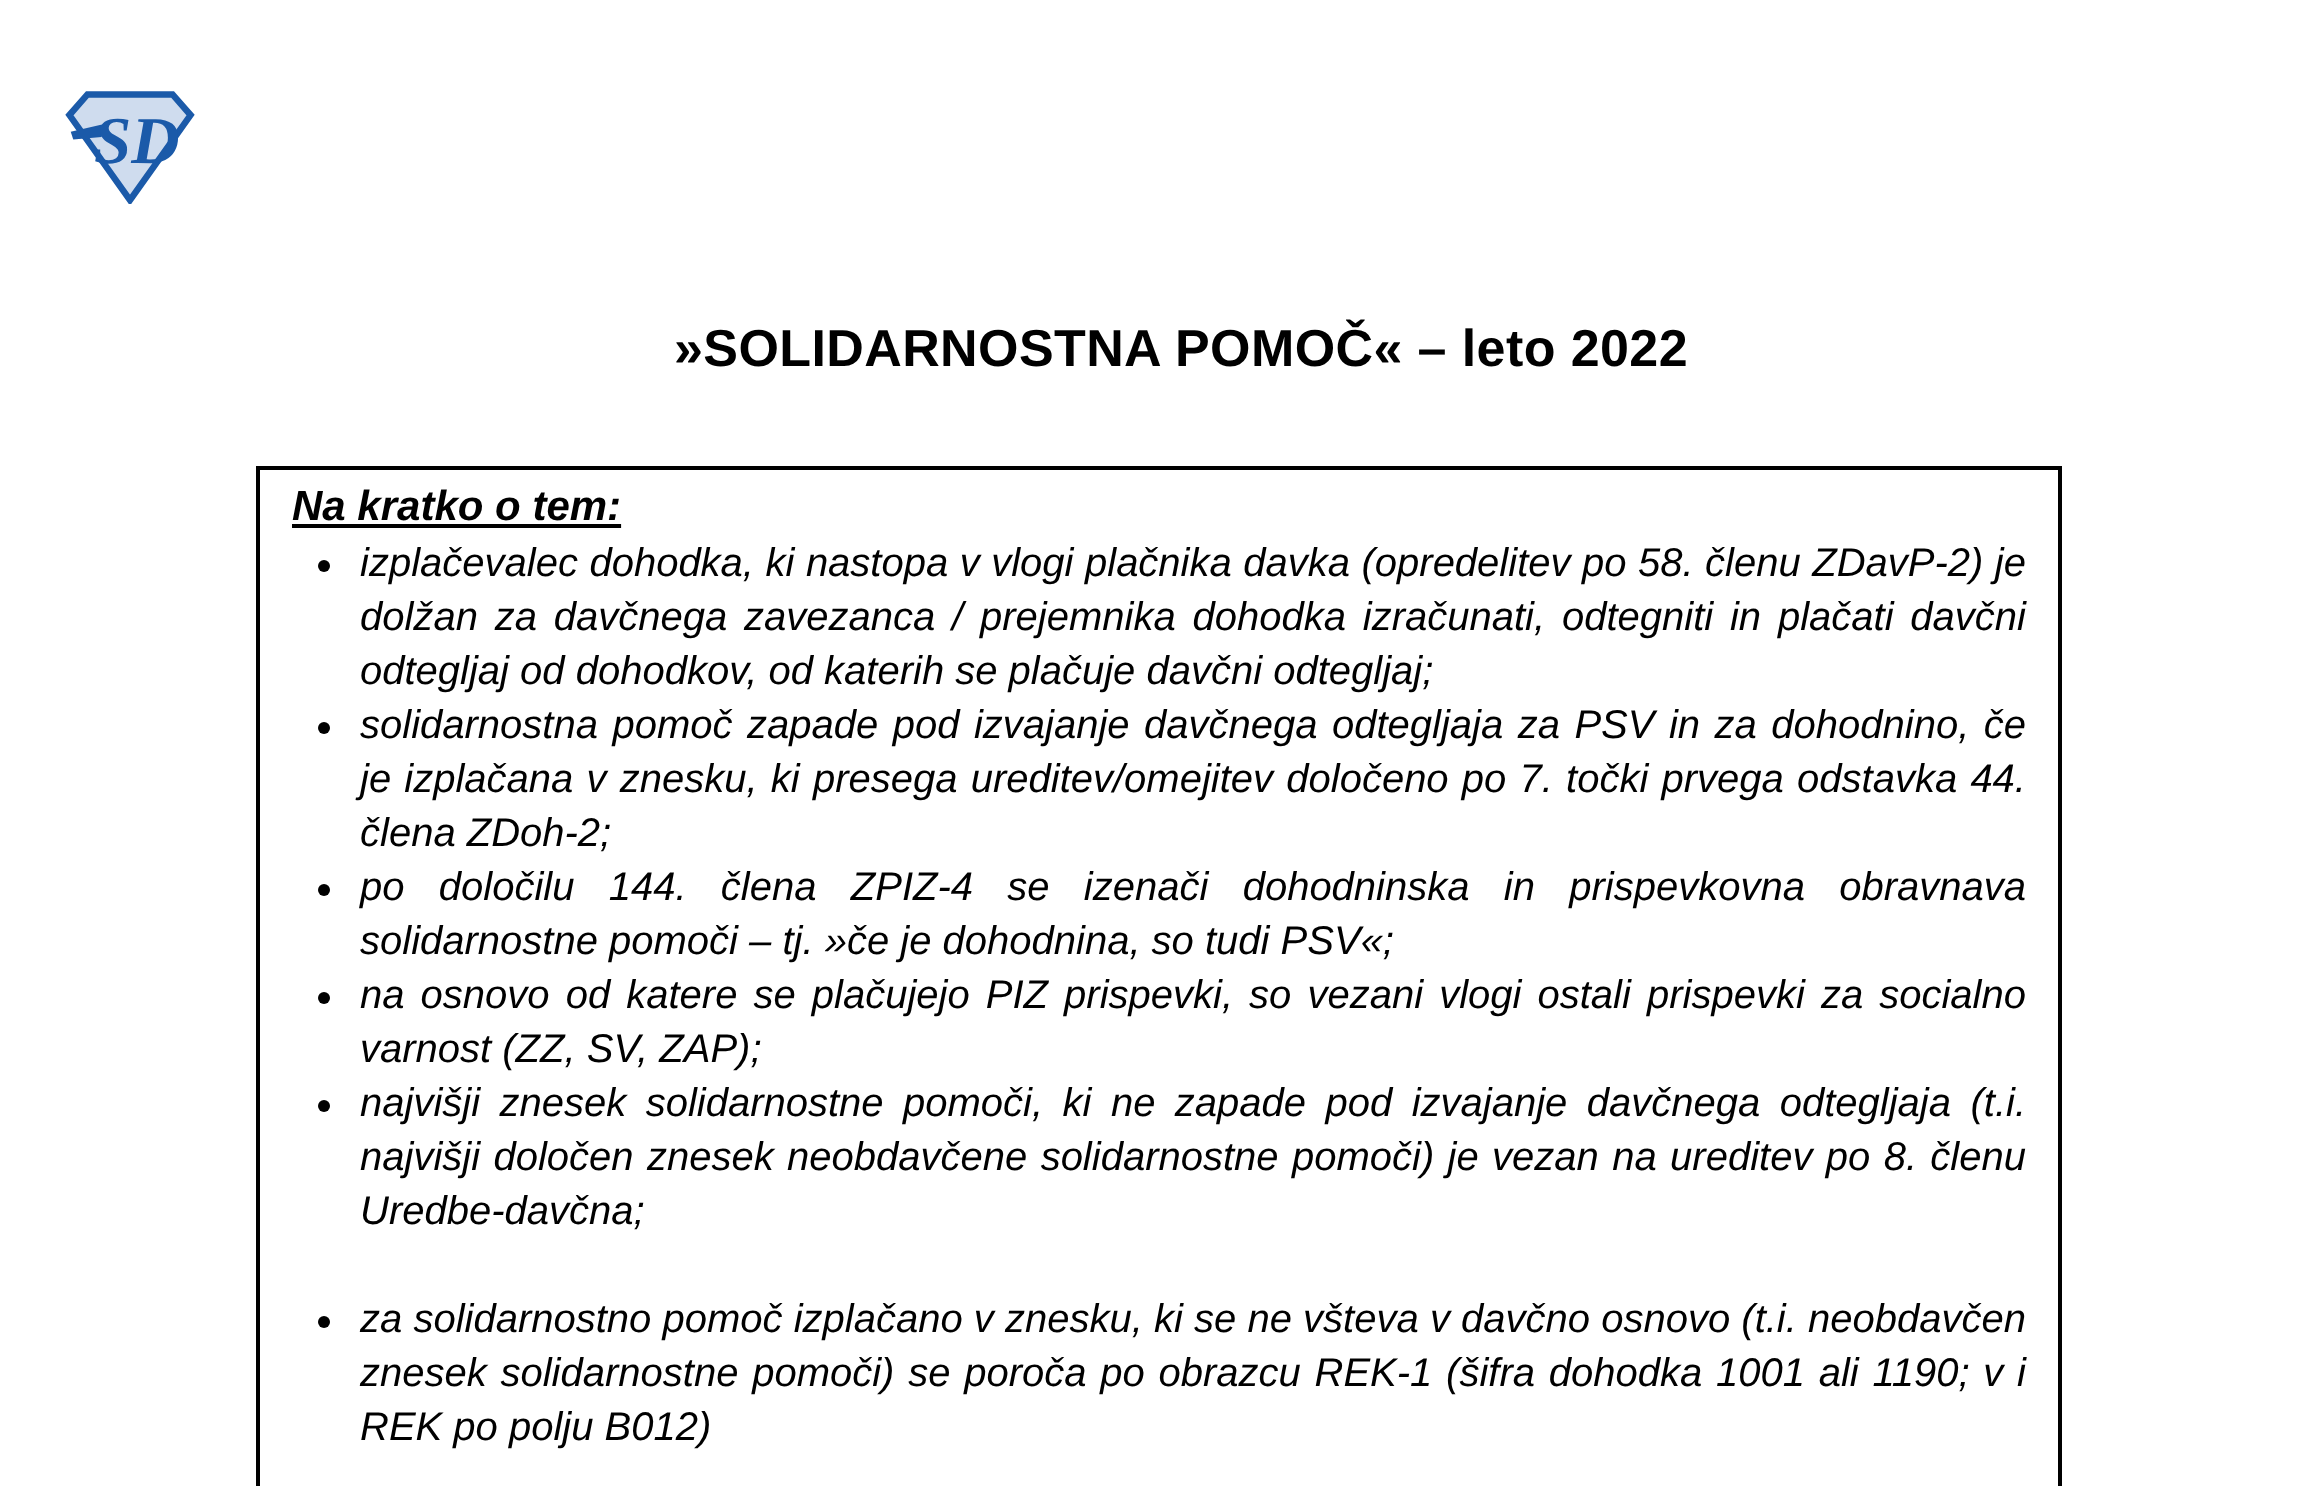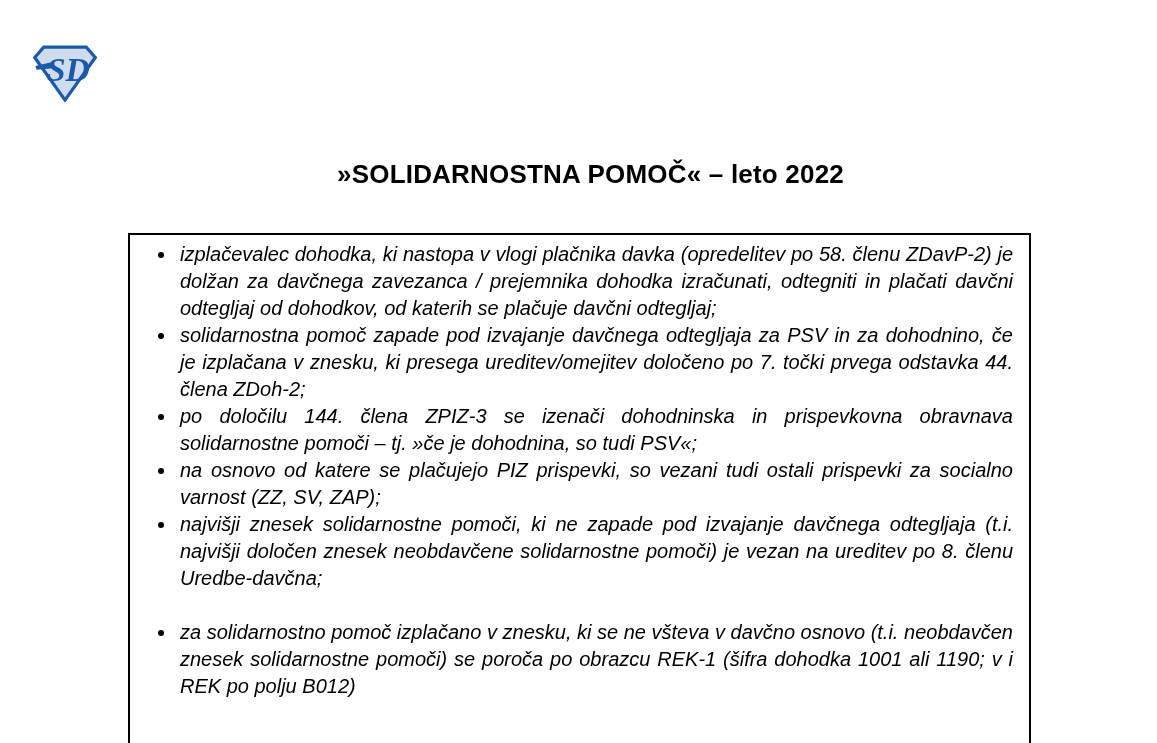--- a/index.html
+++ b/index.html
@@ -80,21 +80,22 @@
 
 <svg class="logo" viewBox="0 0 100 90" xmlns="http://www.w3.org/2000/svg">
   <polygon points="17,5 83,5 97,21 50,87 3,21" fill="#cfdcee" stroke="#1b5aa9" stroke-width="5" stroke-linejoin="miter"></polygon>
   <path d="M 4,34 L 30,28 L 28,38 L 6,40 Z" fill="#1b5aa9"></path>
   <text x="22" y="58" font-size="52" fill="#1b5aa9">SD</text>
 </svg>
 
 <h1 class="doc-title">»SOLIDARNOSTNA POMOČ« – leto 2022</h1>
 
 <div class="infobox">
+  <div class="box-heading">Na kratko o tem:</div>
   <ul class="bullet-list">
     <li><span>izplačevalec dohodka, ki nastopa v vlogi plačnika davka (opredelitev po 58. členu ZDavP-2) je dolžan za davčnega zavezanca / prejemnika dohodka izračunati, odtegniti in plačati davčni odtegljaj od dohodkov, od katerih se plačuje davčni odtegljaj;</span></li>
     <li><span>solidarnostna pomoč zapade pod izvajanje davčnega odtegljaja za PSV in za dohodnino, če je izplačana v znesku, ki presega ureditev/omejitev določeno po 7. točki prvega odstavka 44. člena ZDoh-2;</span></li>
-    <li><span>po določilu 144. člena ZPIZ-3 se izenači dohodninska in prispevkovna obravnava solidarnostne pomoči – tj. »če je dohodnina, so tudi PSV«;</span></li>
-    <li><span>na osnovo od katere se plačujejo PIZ prispevki, so vezani tudi ostali prispevki za socialno varnost (ZZ, SV, ZAP);</span></li>
+    <li><span>po določilu 144. člena ZPIZ-4 se izenači dohodninska in prispevkovna obravnava solidarnostne pomoči – tj. »če je dohodnina, so tudi PSV«;</span></li>
+    <li><span>na osnovo od katere se plačujejo PIZ prispevki, so vezani vlogi ostali prispevki za socialno varnost (ZZ, SV, ZAP);</span></li>
     <li><span>najvišji znesek solidarnostne pomoči, ki ne zapade pod izvajanje davčnega odtegljaja (t.i. najvišji določen znesek neobdavčene solidarnostne pomoči) je vezan na ureditev po 8. členu </span><span class="bold-seg">Uredbe-davčna;</span></li>
     <li class="spaced"><span>za solidarnostno pomoč izplačano v znesku, ki se ne všteva v davčno osnovo (t.i. neobdavčen znesek solidarnostne pomoči) se poroča po obrazcu REK-1 (šifra dohodka 1001 ali 1190; v i REK po polju B012)</span></li>
   </ul>
 </div>
 
 </body></html>

